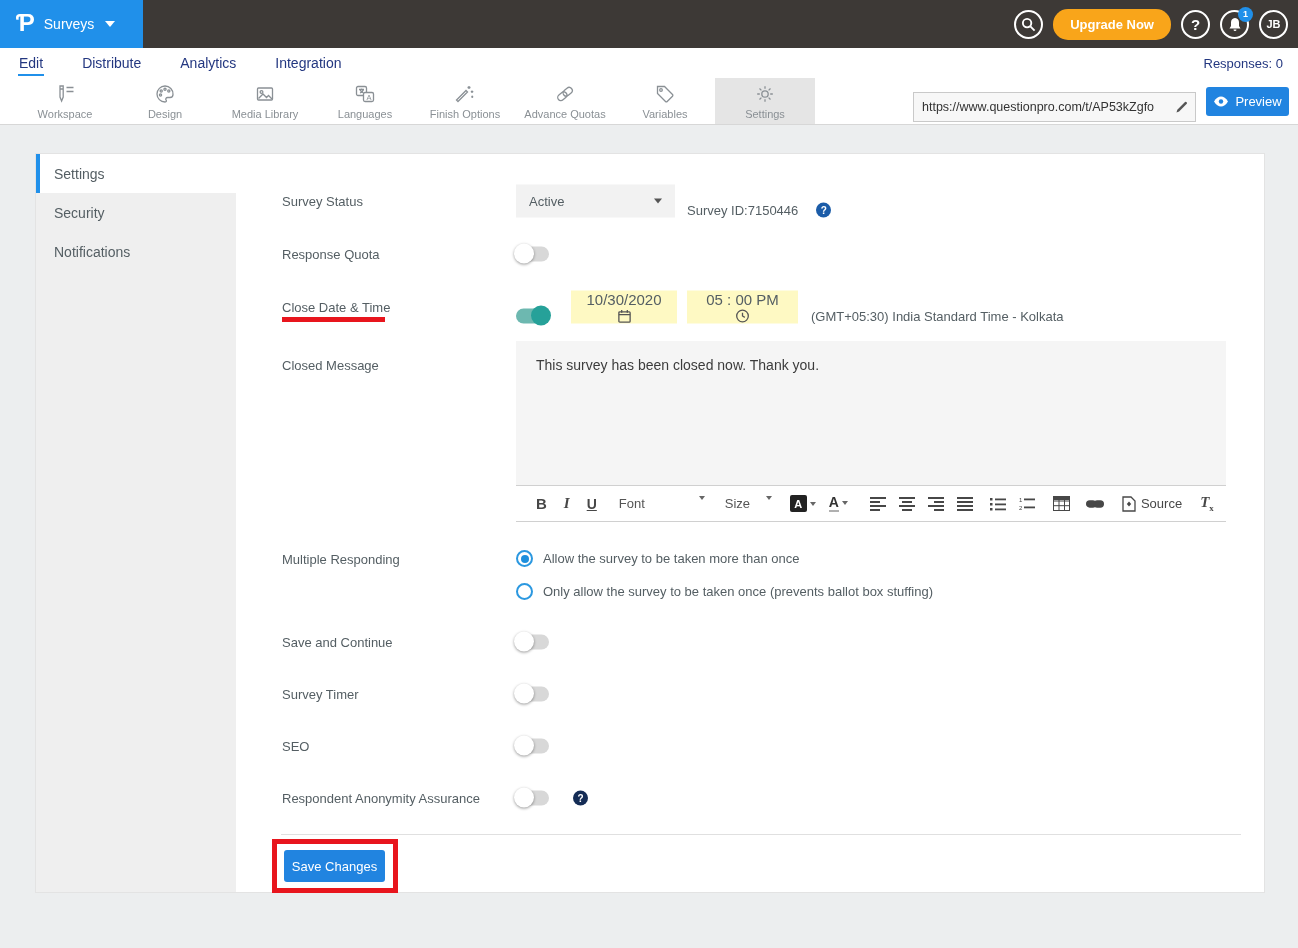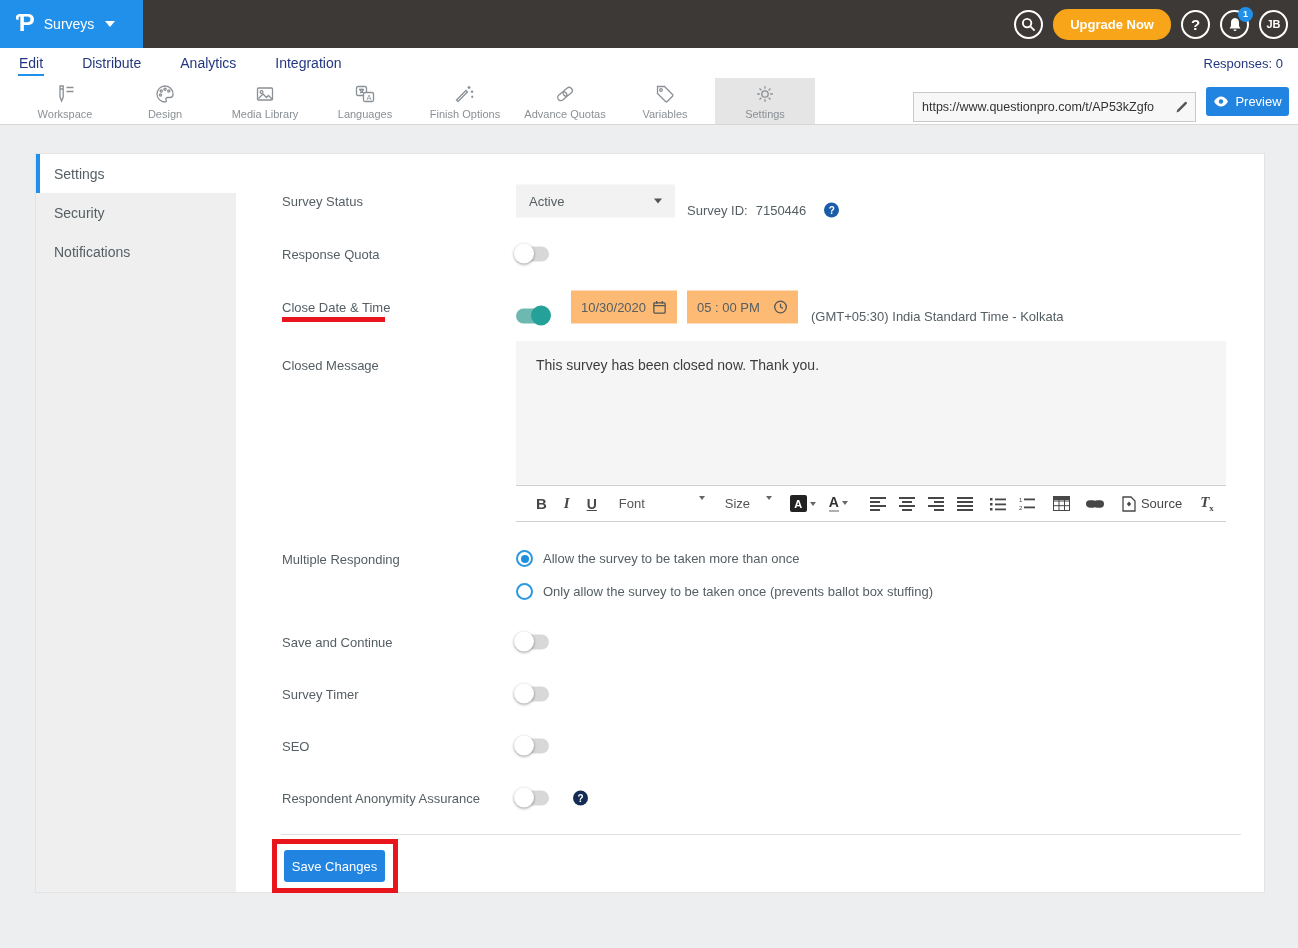--- a/index.html
+++ b/index.html
@@ -46,31 +46,31 @@
   .side-item { height:39px; display:flex; align-items:center; padding-left:14px; font-size:14px; color:#545e63; border-left:4px solid transparent; cursor:pointer; }
   .side-item.active { background:#fff; border-left-color:#2090ea; }
 
   .row { position:absolute; left:0; width:1230px; height:32px; }
   .row-label { position:absolute; left:246px; top:50%; transform:translateY(-50%); font-size:13px; color:#545e63; }
   .row-ctrl { position:absolute; left:480px; top:50%; transform:translateY(-50%); display:flex; align-items:flex-end; }
 
   .select-box { width:159px; height:33px; background:#f2f2f2; display:flex; align-items:center; justify-content:space-between; padding:0 13px; font-size:13px; color:#545e63; cursor:pointer; }
   .caret-dark { width:0; height:0; border-left:4px solid transparent; border-right:4px solid transparent; border-top:5px solid #555; }
   .sid-label { margin-left:12px; font-size:13px; }
-  .sid-value { margin-left:8px; font-size:13px; }
+  .sid-value { font-size:13px; }
   .help { width:15px; height:15px; border-radius:50%; color:#fff; font-size:10px; font-weight:bold; display:flex; align-items:center; justify-content:center; cursor:pointer; }
   .help.blue { background:#1b5ca8; margin-left:18px; }
   .help.navy { background:#142c55; margin-left:24px; }
 
   .toggle { width:33px; height:15px; border-radius:8px; background:#d8d8d8; position:relative; cursor:pointer; flex:0 0 auto; }
   .toggle .knob { position:absolute; width:20px; height:20px; border-radius:50%; background:#fff; top:-3px; left:-2px; box-shadow:0 1px 3px rgba(0,0,0,.4); }
   .toggle.on { background:#6db8b0; }
   .toggle.on .knob { left:auto; right:-2px; background:#26a199; box-shadow:none; }
 
-  .field-box { height:33px; background:#fdba74; display:flex; align-items:center; justify-content:space-between; padding:0 10px; font-size:13px; color:#545e63; cursor:pointer; }
+  .field-box { height:33px; background:#fef9c3; display:flex; align-items:center; justify-content:space-between; padding:0 10px; font-size:15px; color:#545e63; cursor:pointer;flex-direction:column; }
   .field-box svg { stroke:#555; fill:none; stroke-width:1.4; }
   .tz-text { margin-left:13px; font-size:13px; color:#545e63; }
 
   .red-underline { position:absolute; left:246px; top:163px; width:103px; height:5px; background:#e8151d; }
 
   
   .editor { position:absolute; left:480px; top:187px; width:710px; height:181px; }
   .ed-content { height:144px; background:#f5f5f5; padding:16px 20px; font-size:14px; color:#3c3c3c; }
   .ed-toolbar { height:37px; background:#fff; border-top:1px solid #d0d0d0; border-bottom:1px solid #d0d0d0; display:flex; align-items:center; padding:0 6px 0 20px; color:#474747; }
   .ed-btn { display:flex; align-items:center; cursor:pointer; }

